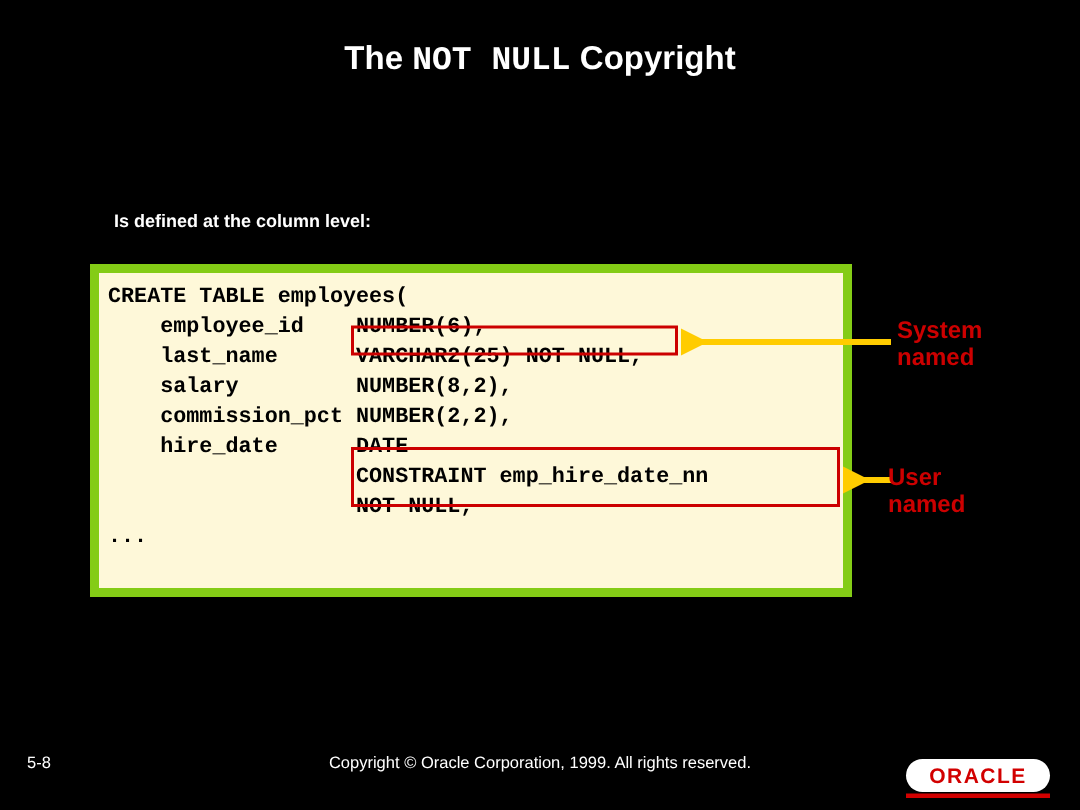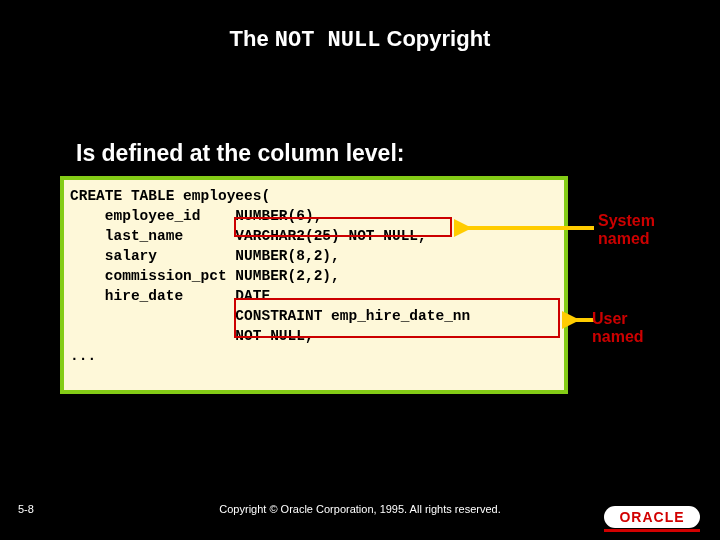--- a/index.html
+++ b/index.html
@@ -20,30 +20,30 @@
   }
   .title .mono {
     font-family: "Courier New", monospace;
     font-weight: bold;
     text-align: center;
   }
   .subtitle {
     position: absolute;
     top: 140px;
     left: 76px;
-    font-size: 23px;
+    font-size: 12px;
     font-weight: bold;
   }
   .codebox {
     position: absolute;
     top: 176px;
     left: 60px;
     width: 508px;
     background: #fef8d9;
-    border: 4px solid #84cc16;
+    border: 6px solid #84cc16;
     color: #000;
     font-family: "Courier New", monospace;
     font-size: 14.5px;
     font-weight: bold;
     line-height: 20px;
     padding: 6px 6px 24px 6px;
     white-space: pre;
   }
   .hl1 {
     position: absolute;
@@ -178,19 +178,19 @@
   <span>named</span>
 </div>
 
 <div class="label2">
   <span>User</span><br>
   <span>named</span>
 </div>
 
 <div class="footer">
   <div class="slidenum">5-8</div>
-  <div class="copyright">Copyright © Oracle Corporation, 1995. All rights reserved.</div>
+  <div class="copyright">Copyright © Oracle Corporation, 1999. All rights reserved.</div>
 </div>
 
 <div class="logo">
   <span>ORACLE</span>
   <div class="bar"></div>
 </div>
 
 </body></html>

